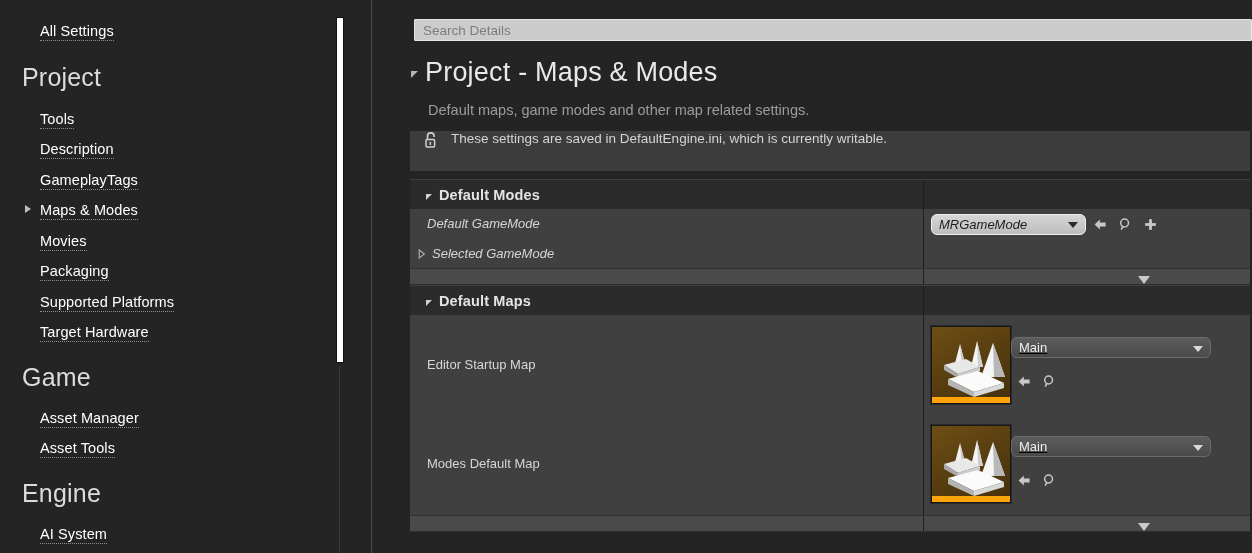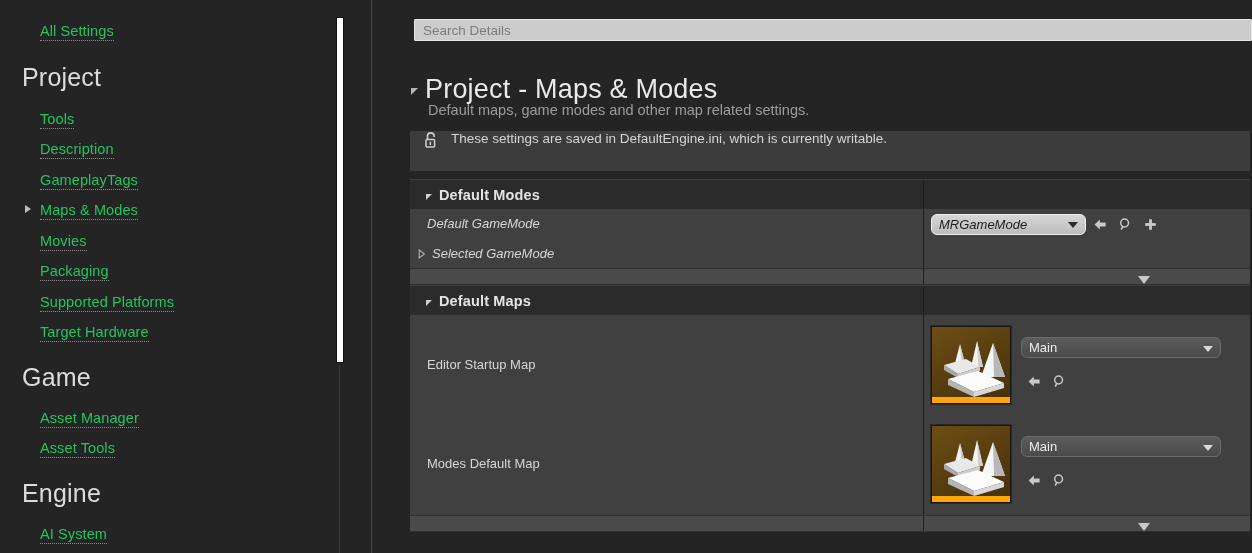--- a/index.html
+++ b/index.html
@@ -33,21 +33,21 @@
 
   .sidebar-scroll {
     position: absolute;
     left: 0; top: 0;
     width: 330px;
     padding-left: 38px;
   }
 
   .nav-link {
     display: block;
-    color: #22c55e;
+    color: #ffffff;
     font-size: 14.5px;
     line-height: 15px;
     letter-spacing: .1px;
     white-space: nowrap;
     cursor: pointer;
     position: absolute;
     left: 40px;
     text-decoration: none;
     text-align: right;
   }
@@ -133,21 +133,21 @@
     line-height: 20px;
     padding: 0 8px;
     outline: none;
     font-family: "Liberation Sans", sans-serif;
   }
   .search-bar::placeholder { color: #7c7c7c; opacity: 1; }
 
   .page-title-row {
     position: absolute;
     left: 33px;
-    top: 72px;
+    top: 55px;
     display: flex;
     align-items: center;
     gap: 7px;
   }
   .title-expander {
     width: 0; height: 0;
     border-left: 7px solid #b4b4b4;
     border-bottom: 7px solid transparent;
     border-top: 0;
     transform: rotate(0deg);
@@ -344,21 +344,21 @@
     left: 0; bottom: 0;
     width: 100%; height: 6px;
     background: #ffa40a;
   }
   .map-thumb svg { position: absolute; left: 0; top: 0; }
 
   .map-controls {
     display: flex;
     flex-direction: column;
     gap: 12px;
-    margin-left: 10px;
+    text-decoration: underline;
   }
   .map-ctrl-icons { display: flex; gap: 3px; margin-left: 2px; }
 
   
   .more-strip {
     position: relative;
     height: 17px;
     background: #4a4a4a;
     border-top: 1px solid #303030;
     border-bottom: 1px solid #2f2f2f;

